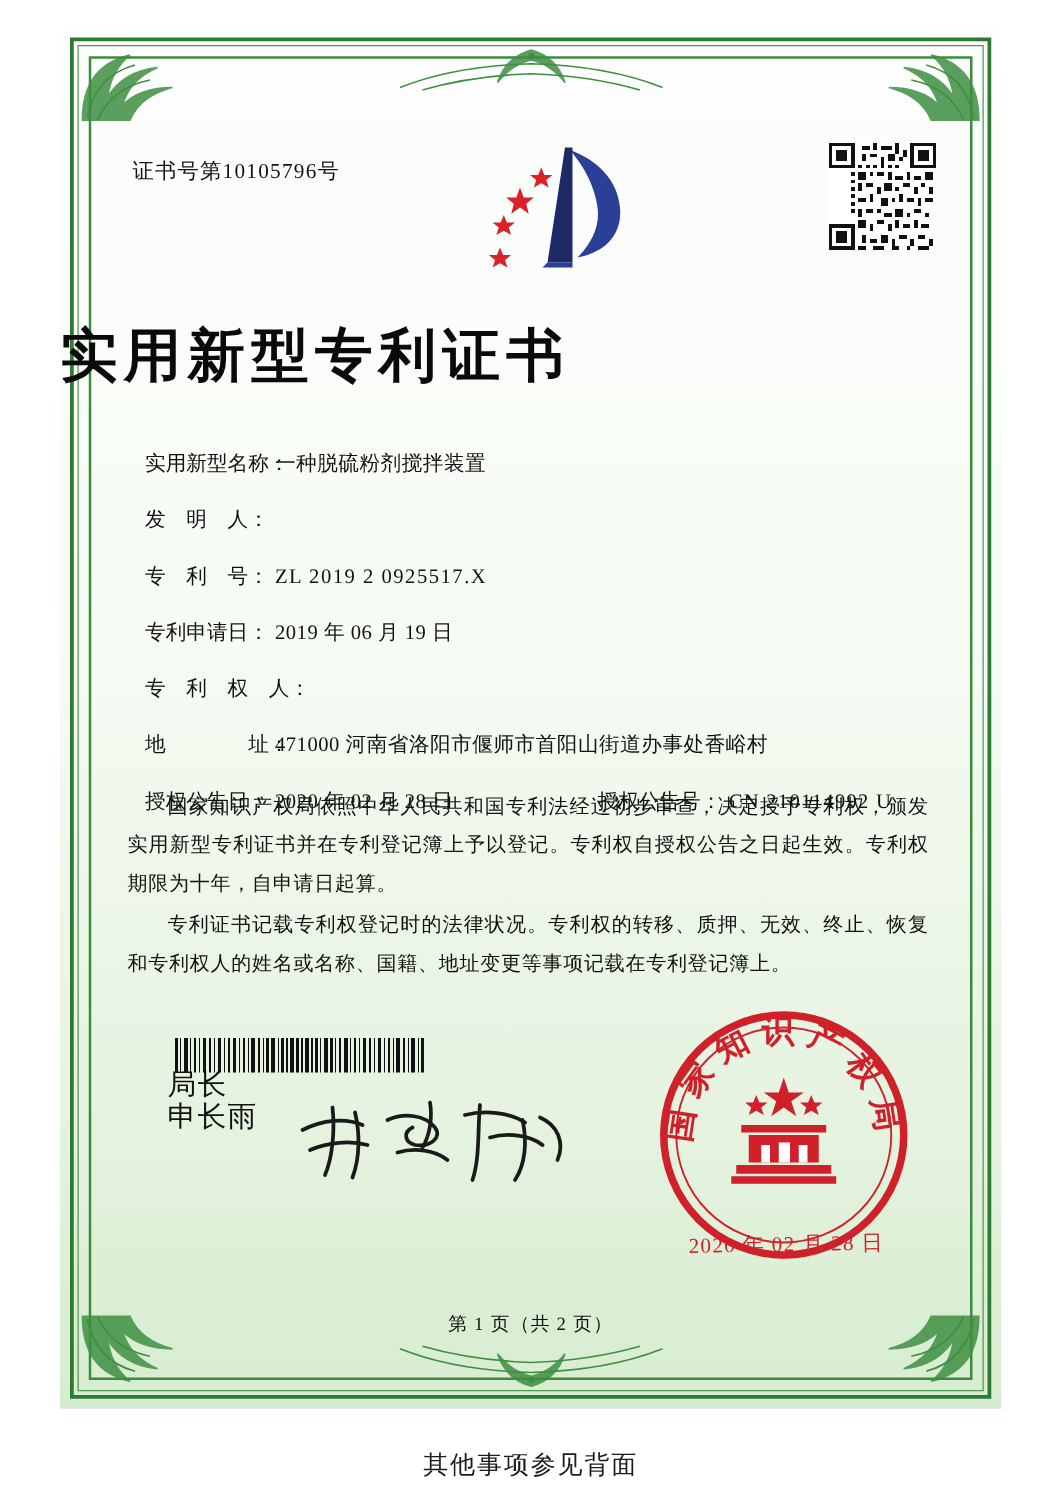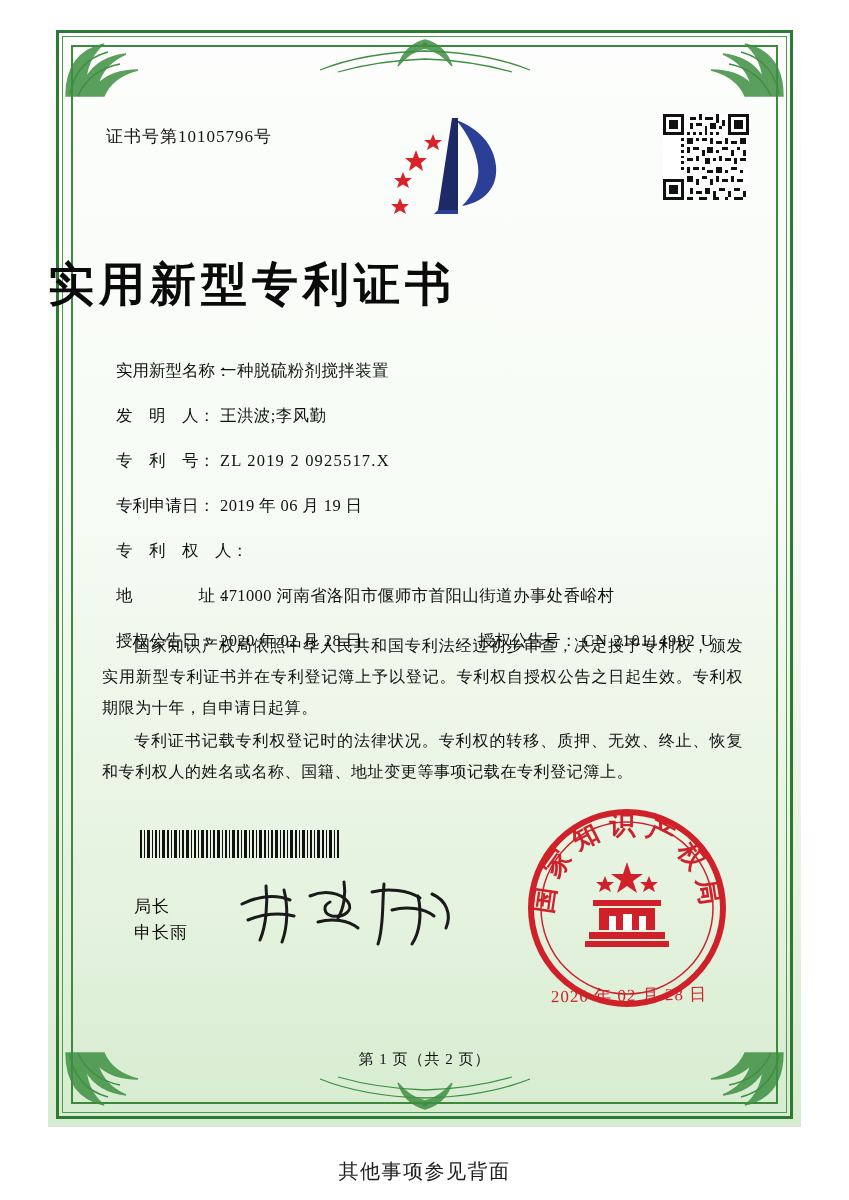--- a/index.html
+++ b/index.html
@@ -189,22 +189,22 @@
     top: 808px;
     width: 200px;
     height: 28px;
   }
   .barcode svg { width: 100%; height: 100%; display: block; }
 
   
   .sig-block {
     position: absolute;
     left: 86px;
-    top: 872px;
-    font-size: 17px;
+    top: 833px;
+    font-size: 23px;
     line-height: 26px;
     color: #111;
     letter-spacing: 1px;
   }
   .sig-hand {
     position: absolute;
     left: 184px;
     top: 852px;
     width: 230px;
     height: 78px;
@@ -437,21 +437,20 @@
 
   <div class="fields">
 
     <div class="field-row">
       <div class="field-label">实用新型名称：</div>
       <div class="field-value">一种脱硫粉剂搅拌装置</div>
     </div>
 
     <div class="field-row">
       <div class="field-label">发　明　人：</div>
-      <div class="field-value">王洪波;李风勤</div>
     </div>
 
     <div class="field-row">
       <div class="field-label">专　利　号：</div>
       <div class="field-value mono">ZL 2019 2 0925517.X</div>
     </div>
 
     <div class="field-row">
       <div class="field-label">专利申请日：</div>
       <div class="field-value">2019 年 06 月 19 日</div>

